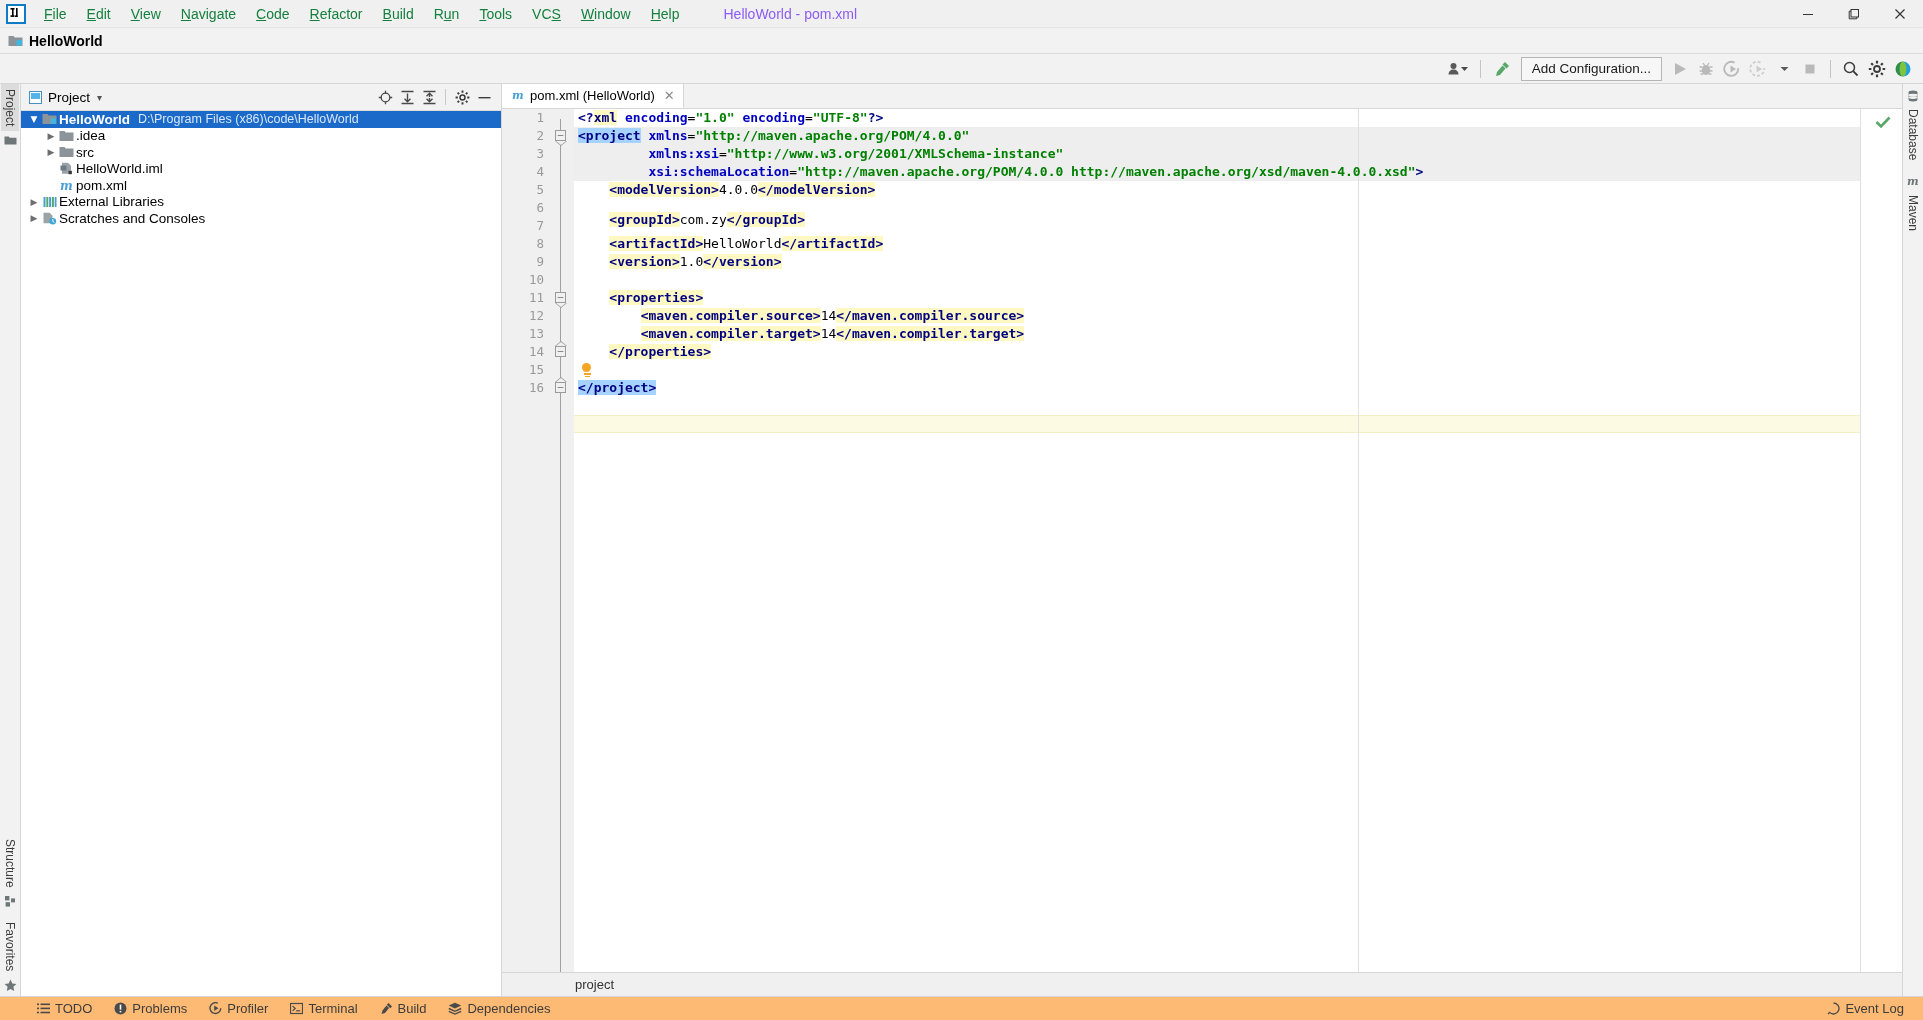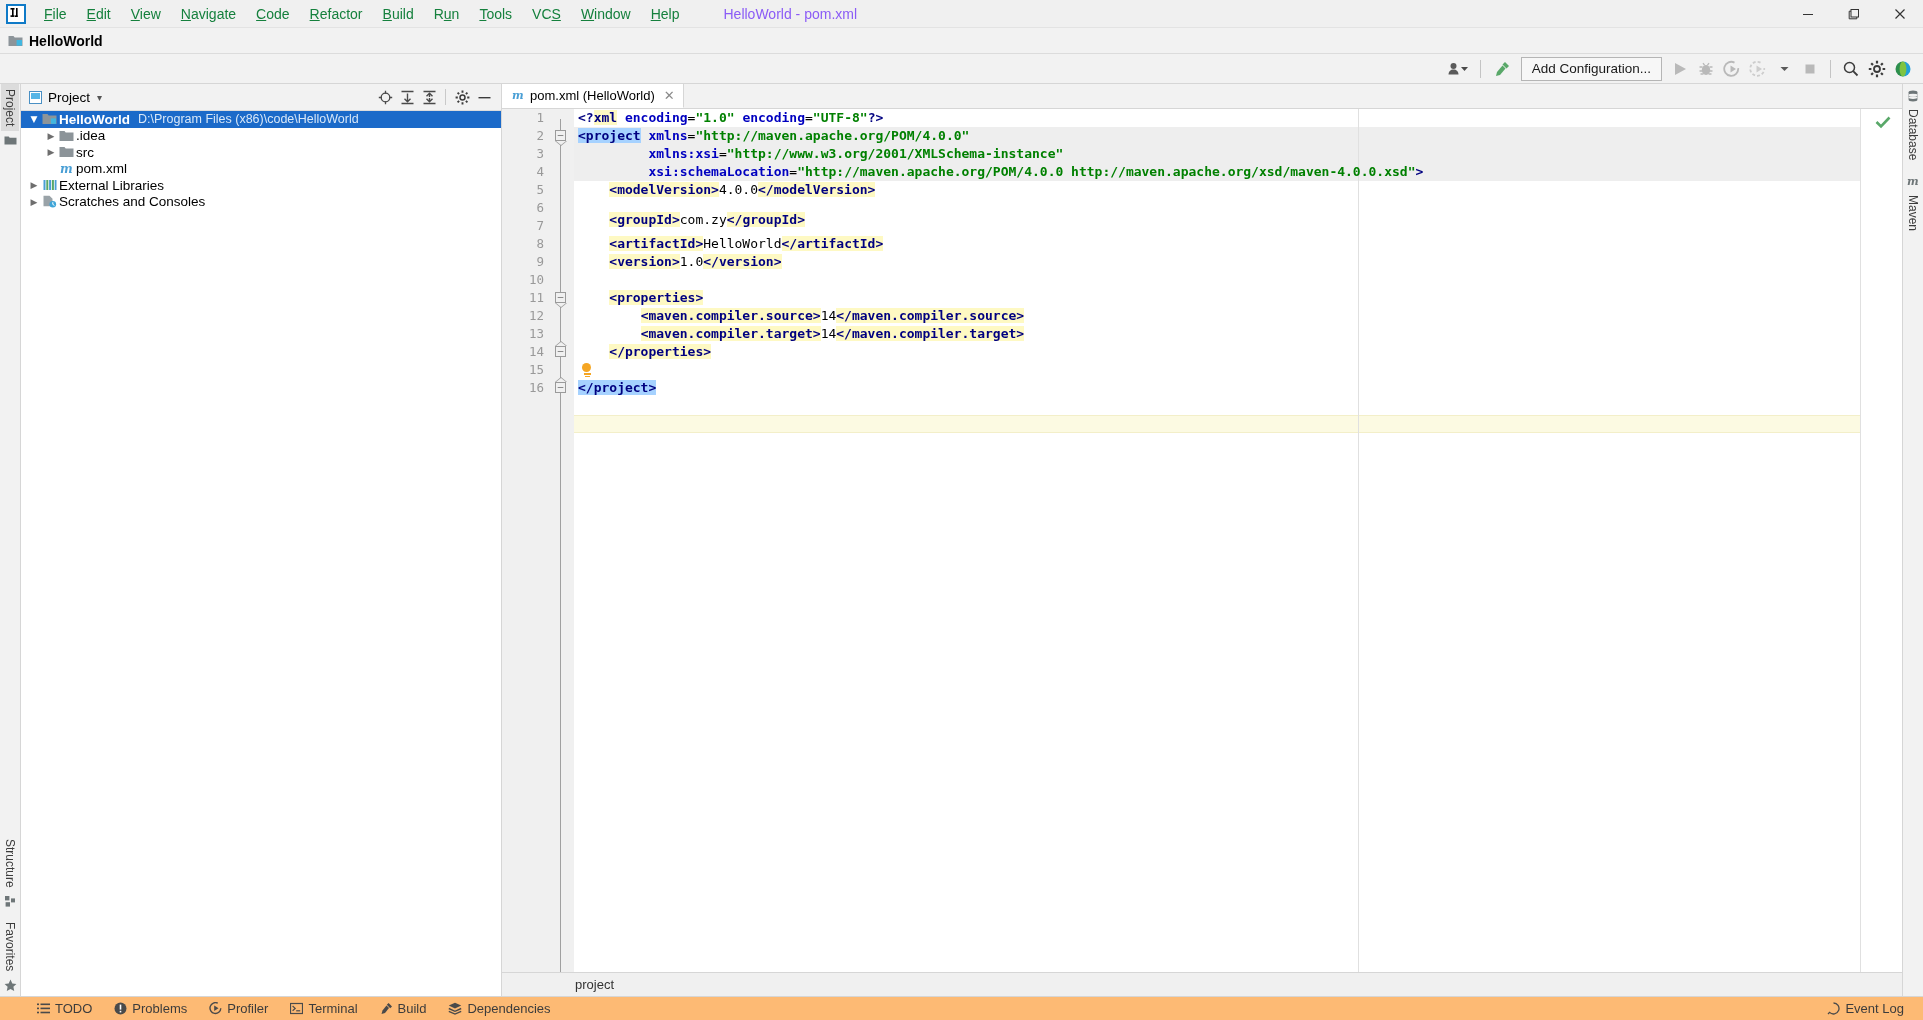--- a/index.html
+++ b/index.html
@@ -469,20 +469,31 @@
             <span class="tname">.idea</span>
           </div>
           <div class="trow" style="padding-left: 23px;">
             <span class="arrow">▶</span>
             <span class="tico">
               <svg width="15" height="12" viewBox="0 0 15 12">
                 <path d="M0.5 1 h5 l1.2 1.6 h7.8 v8.4 h-14 z" fill="#8c9499"></path>
               </svg>
             </span>
             <span class="tname">src</span>
+          </div>
+          <div class="trow" style="padding-left: 23px;">
+            <span class="arrow"></span>
+            <span class="tico">
+              <svg width="14" height="13" viewBox="0 0 14 13">
+                <path d="M2 0.8 h6 l3 3 v8 h-9 z" fill="#9aa3a8"></path>
+                <rect x="0.5" y="3.5" width="6" height="5" fill="#6e7b82"></rect>
+                <rect x="8.5" y="8.8" width="3.4" height="3.4" fill="#3c3c3c"></rect>
+              </svg>
+            </span>
+            <span class="tname">HelloWorld.iml</span>
           </div>
           <div class="trow" style="padding-left: 23px;">
             <span class="arrow"></span>
             <span class="tico">
               <svg width="14" height="13" viewBox="0 0 14 13">
                 <text x="0" y="10.5" font-family="DejaVu Serif, serif" font-size="12" font-weight="bold" font-style="italic" fill="#4a9fd5">m</text>
               </svg>
             </span>
             <span class="tname">pom.xml</span>
           </div>

